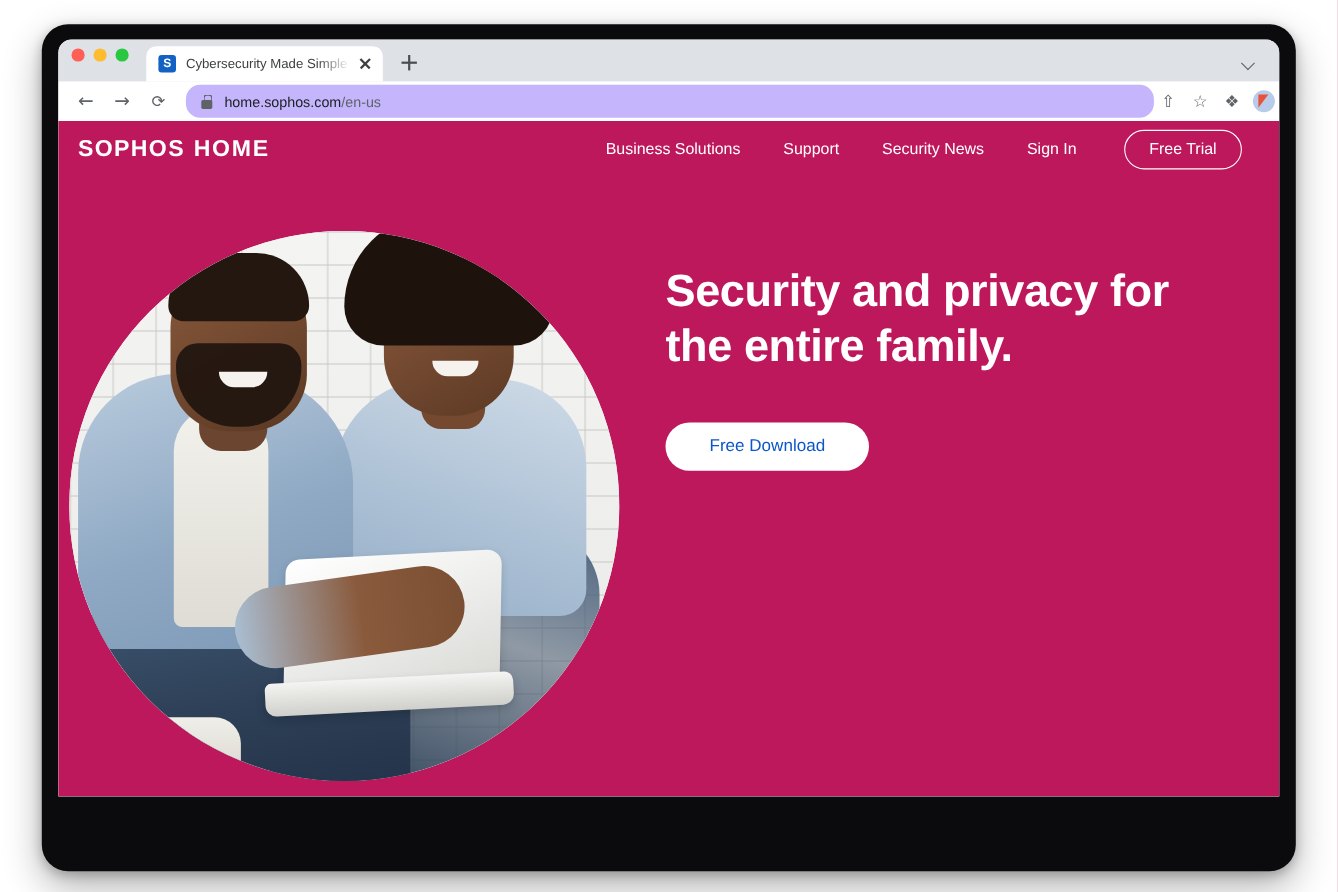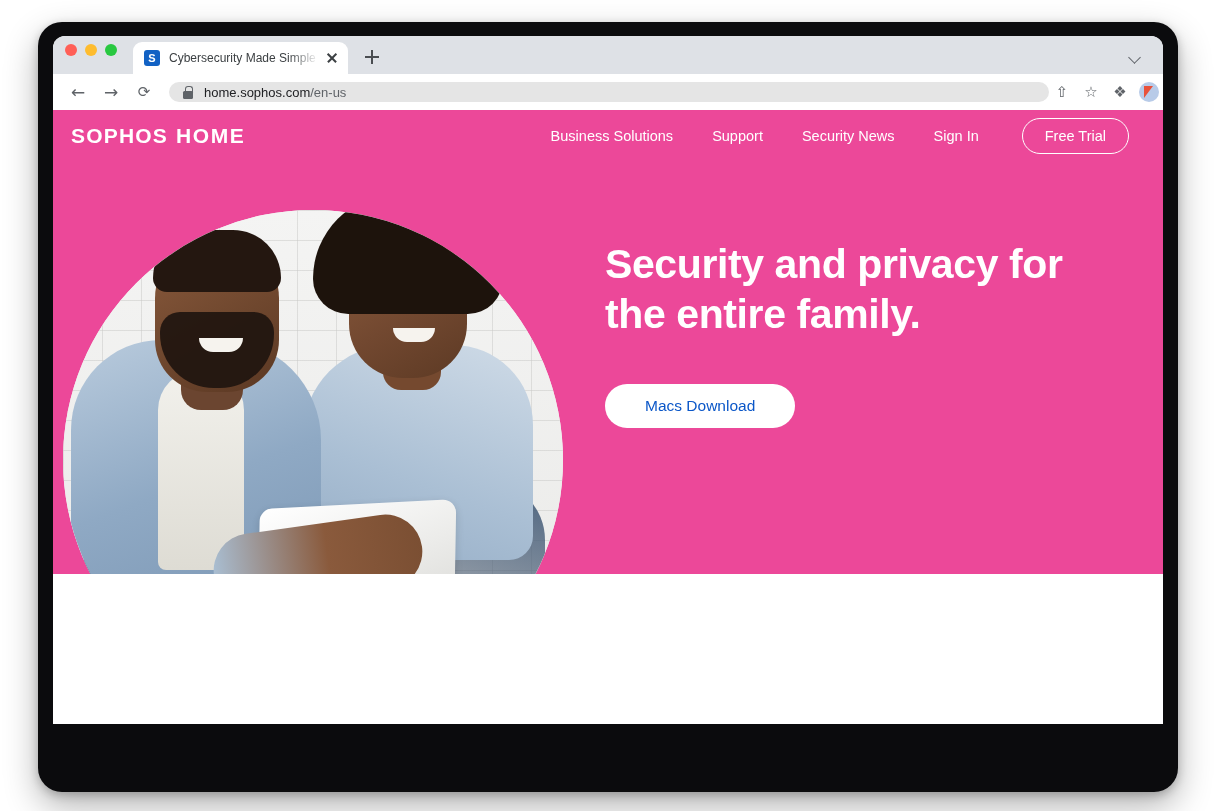--- a/index.html
+++ b/index.html
@@ -148,22 +148,22 @@
     color: #5f6368;
     font-size: 17px;
     line-height: 26px;
     text-align: center;
     font-family: "DejaVu Sans", sans-serif;
   }
   #reload-button .arrow-glyph { font-size: 15px; }
 
   #omnibox {
     flex: 0 0 880px;
-    height: 20px;
-    background: #e5e5e5;
+    height: 30px;
+    background: #c4b5fd;
     border-radius: 13px;
     display: flex;
     align-items: center;
     padding: 8px 14px;
     margin-left: 5px;
   }
   #lock-icon {
     width: 10px; height: 13px;
     position: relative;
     flex: 0 0 10px;
@@ -216,22 +216,22 @@
     position: absolute;
     left: 5px; top: 4px;
     width: 0; height: 0;
     border-left: 9px solid #e8513a;
     border-bottom: 12px solid transparent;
   }
 
   
   #page-content {
     position: relative;
-    height: 464px;
-    background: #ec4899;
+    height: 614px;
+    background: #be185d;
     overflow: hidden;
   }
 
   
   #site-header {
     position: relative;
     height: 52px;
     display: flex;
     align-items: center;
     padding: 0 34px 0 18px;
@@ -593,21 +593,21 @@
 
       <div id="hero-text">
 
         <h1 id="hero-headline">
           <div>Security and privacy for</div>
           <div>the entire family.</div>
         </h1>
 
 
         <div id="hero-ctas">
-          <div id="free-download-button">Macs Download</div>
+          <div id="free-download-button">Free Download</div>
 
         </div>
 
       </div>
 
     </div>
   </div>
 </div>
 
 </body></html>

